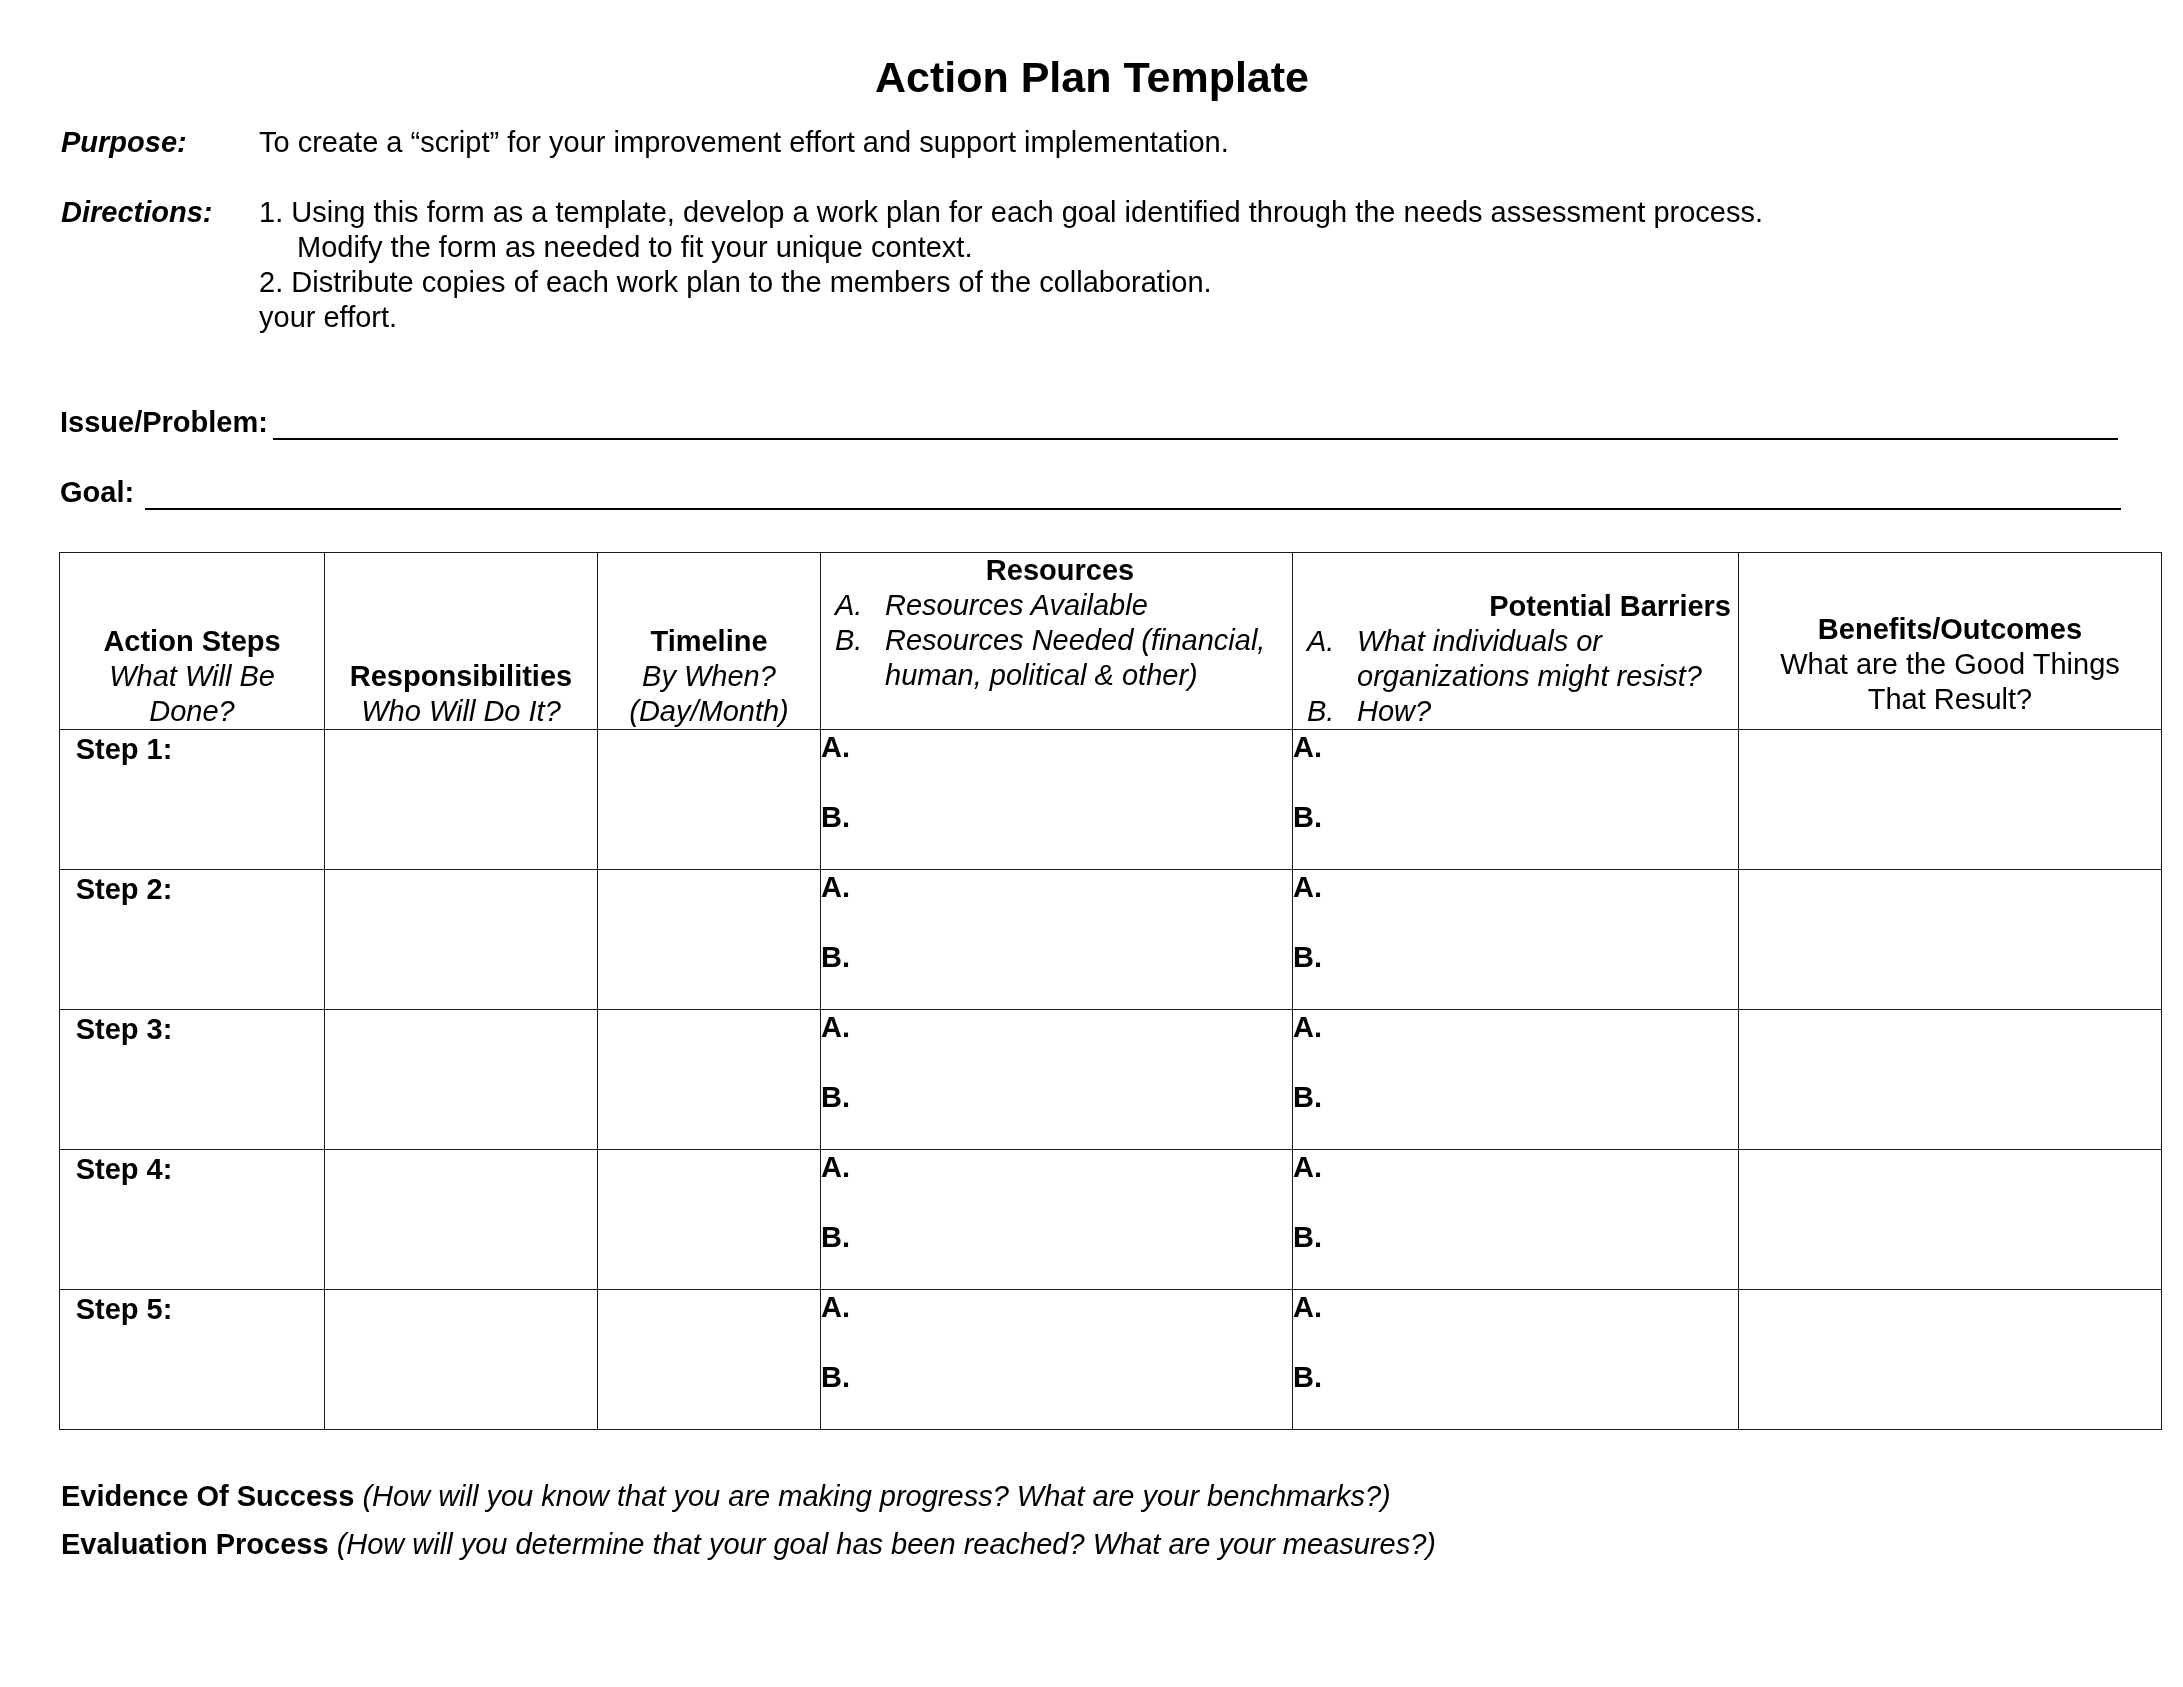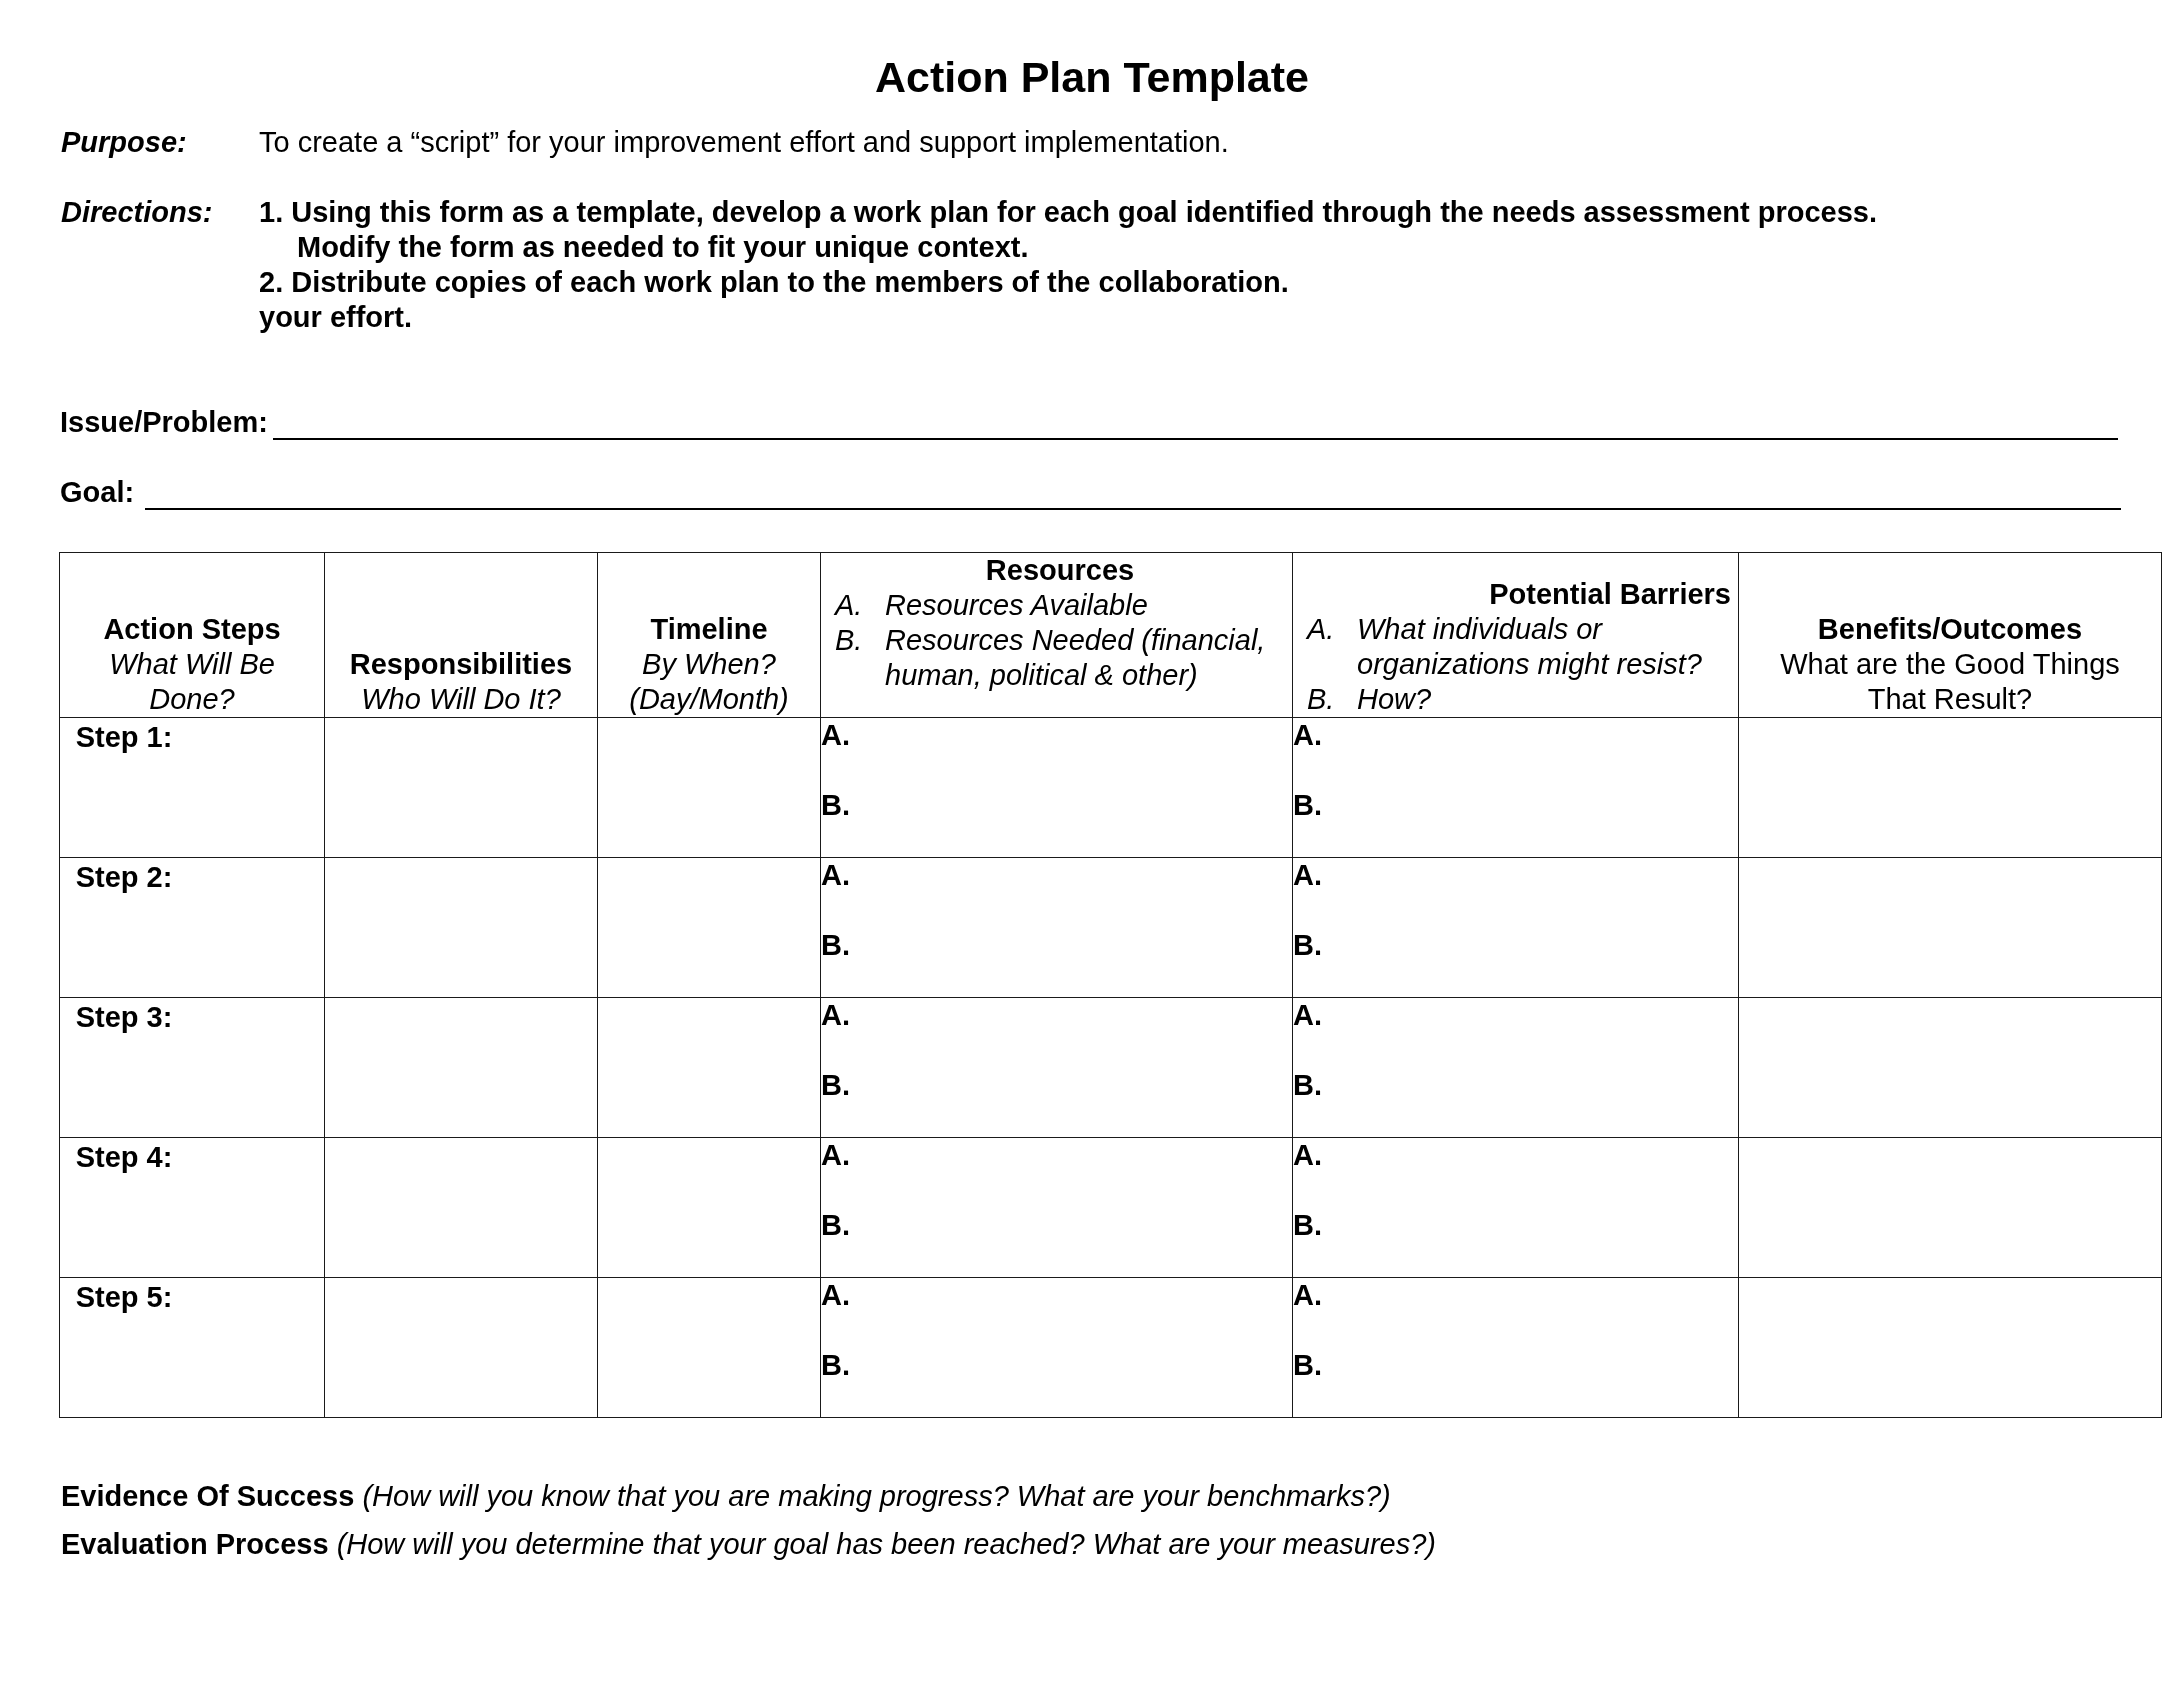--- a/index.html
+++ b/index.html
@@ -7,21 +7,21 @@
     width: 2184px; height: 1687px; position: relative; overflow: hidden;
     font-family: "Liberation Sans", sans-serif; color: #000; font-size: 29px;
   }
   .abs { position: absolute; white-space: nowrap; }
   #title { left: 0; width: 2184px; top: 58px; text-align: center; font-weight: bold; font-size: 43px; line-height: 38px; }
   .lbl { font-weight: bold; font-style: italic; }
   #purpose-label { left: 61px; top: 125px; line-height: 35px; }
   #purpose-text { left: 259px; top: 125px; line-height: 35px; }
   #directions-label { left: 61px; top: 195px; line-height: 35px; }
   #directions-list { left: 259px; top: 195px; line-height: 35px; width: 1878px; white-space: normal; }
-  #directions-list .dl { display: block; white-space: nowrap; font-weight: bold; }
+  #directions-list .dl { display: block; white-space: nowrap; }
   #directions-list .indent { padding-left: 38px; }
   .field { left: 60px; line-height: 35px; font-weight: bold; display: flex; align-items: flex-end; }
   #issue-field { top: 405px; width: 2058px; }
   #goal-field { top: 475px; width: 2061px; }
   .field .line { flex: 1; border-bottom: 2.6px solid #000; height: 26px; margin-left: 5.2px; }
   #goal-field .line { margin-left: 10.5px; }
 
   table#plan {
     position: absolute; left: 59px; top: 552px; width: 2101px;
     border-collapse: collapse; table-layout: fixed;
@@ -113,21 +113,21 @@
         <span class="ht" style="text-align:right;">Potential Barriers</span>
         <div class="ab">
           <span class="k">A.</span>
           <span class="v">What individuals or organizations might resist?</span>
         </div>
         <div class="ab">
           <span class="k">B.</span>
           <span class="v">How?</span>
         </div>
       </th>
-      <th class="center" style="padding-bottom:0;">
+      <th class="center" style="padding-bottom:12px;">
         <span class="ht">Benefits/Outcomes</span>
         <span class="hs up">What are the Good Things</span>
         <span class="hs up">That Result?</span>
       </th>
     </tr>
   </thead>
   <tbody id="plan-body">
   <tr>
     <td>
           <span class="steplabel">Step 1:</span>

